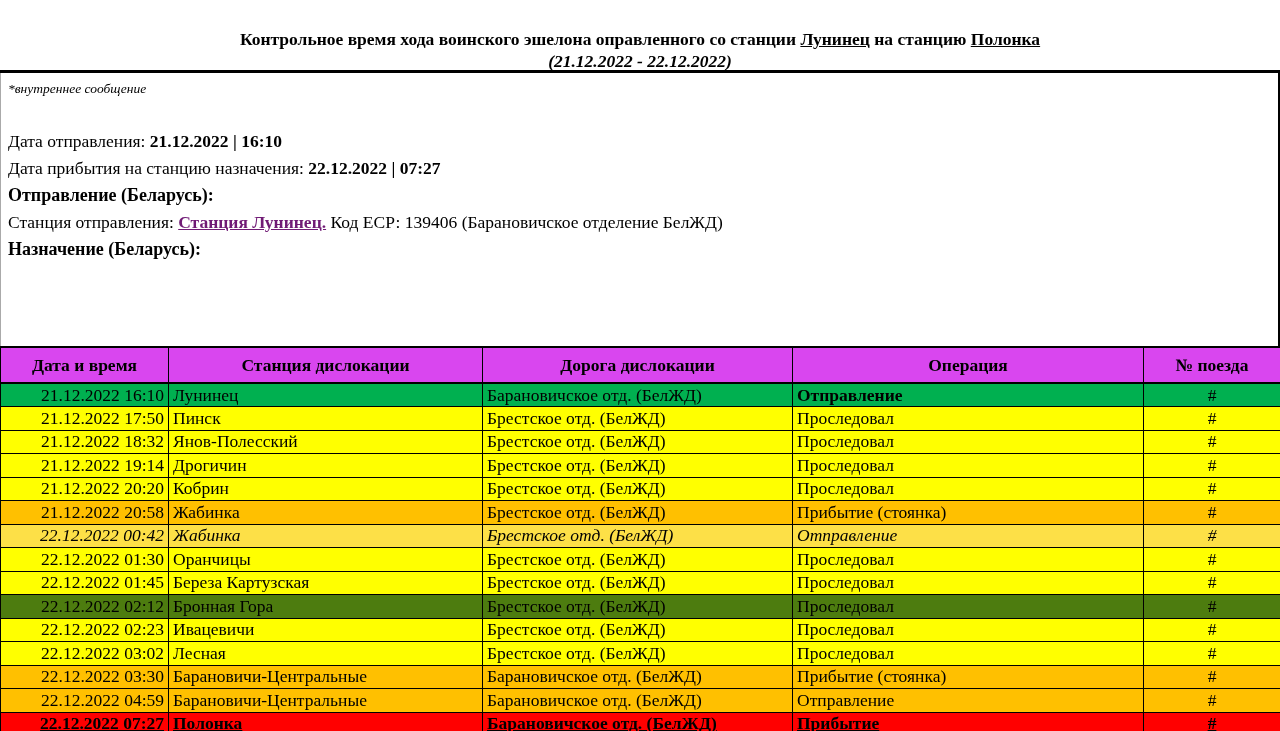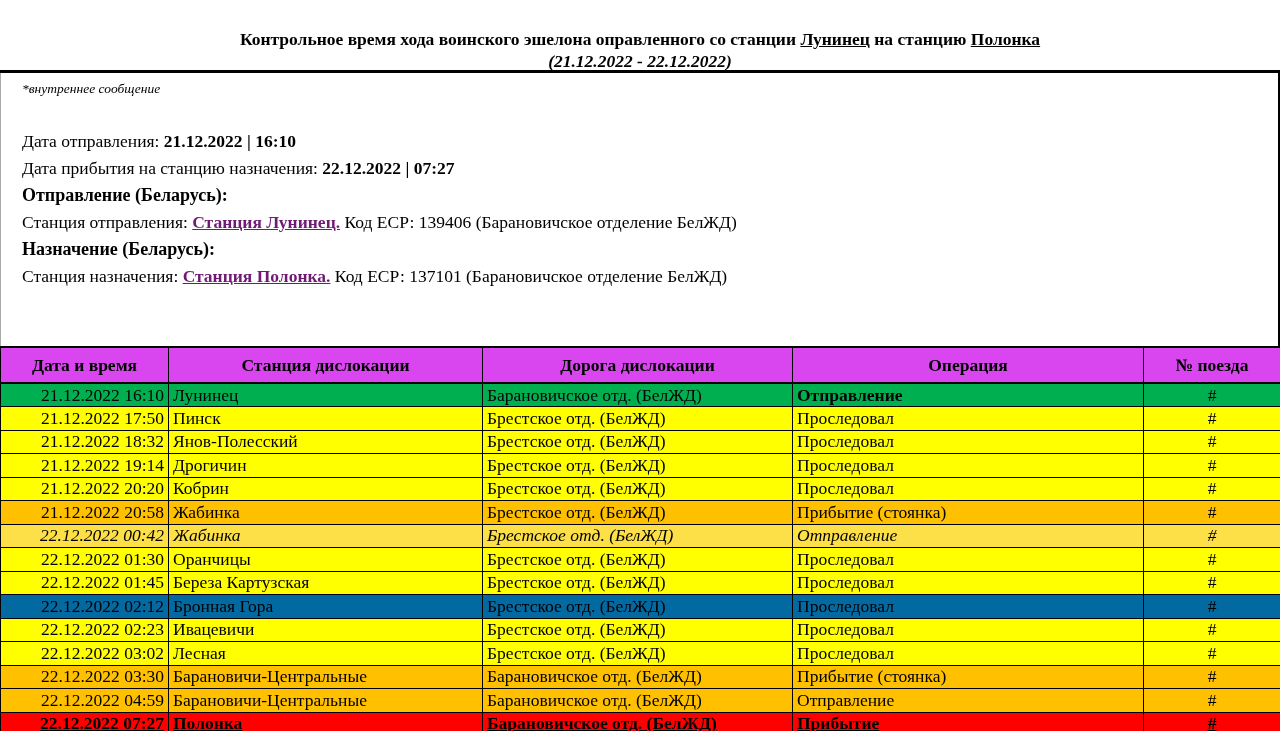--- a/index.html
+++ b/index.html
@@ -13,21 +13,21 @@
     height:73px; box-sizing:border-box; border-bottom:3px solid #000;
     text-align:center; padding-top:28px; font-weight:bold; font-size:17.5px;
     line-height:22px;
   }
   .title-line2 { font-style:italic; }
   .u { text-decoration:underline; }
   
   .body-block {
     height:273px; box-sizing:border-box;
     border-left:1px solid #aaa; border-right:2px solid #000;
-    padding-left:21px; font-size:17.5px;
+    padding-left:7px; font-size:17.5px;
   }
   .note { font-size:13.5px; font-style:italic; padding-top:8px; }
   .info-line { line-height:27px; }
   .first-info { margin-top:31px; }
   .section-heading { font-weight:bold; font-size:18px; line-height:27px; }
   .red-link { color:#701a75; font-weight:bold; text-decoration:underline; }
   
   table { width:1280px; border-collapse:collapse; table-layout:fixed; }
   th, td {
     border:1px solid #000; box-sizing:border-box;
@@ -57,21 +57,20 @@
   <section class="body-block">
     <div class="note">*внутреннее сообщение</div>
 
     <div class="info-line first-info"><span>Дата отправления: </span><b>21.12.2022 | 16:10</b></div>
     <div class="info-line"><span>Дата прибытия на станцию назначения: </span><b>22.12.2022 | 07:27</b></div>
 
     <div class="section-heading">Отправление (Беларусь):</div>
     <div class="info-line"><span>Станция отправления: </span><span class="red-link">Станция Лунинец.</span><span> Код ЕСР: 139406 (Барановичское отделение БелЖД)</span></div>
 
     <div class="section-heading">Назначение (Беларусь):</div>
-    <div class="info-line"><span>Станция назначения: </span><span class="red-link">Станция Полонка.</span><span> Код ЕСР: 137101 (Барановичское отделение БелЖД)</span></div>
   </section>
 
   <table>
     <colgroup>
       <col style="width:168px">
         <col style="width:314px">
         <col style="width:310px">
         <col style="width:351px">
         <col style="width:137px">
     </colgroup>
@@ -141,21 +140,21 @@
       <td>Проследовал</td>
       <td>#</td>
     </tr>
         <tr style="background: rgb(255, 255, 0);">
       <td>22.12.2022 01:45</td>
       <td>Береза Картузская</td>
       <td>Брестское отд. (БелЖД)</td>
       <td>Проследовал</td>
       <td>#</td>
     </tr>
-        <tr style="background: #0369a1;">
+        <tr style="background: #4d7c0f;">
       <td>22.12.2022 02:12</td>
       <td>Бронная Гора</td>
       <td>Брестское отд. (БелЖД)</td>
       <td>Проследовал</td>
       <td>#</td>
     </tr>
         <tr style="background: rgb(255, 255, 0);">
       <td>22.12.2022 02:23</td>
       <td>Ивацевичи</td>
       <td>Брестское отд. (БелЖД)</td>

